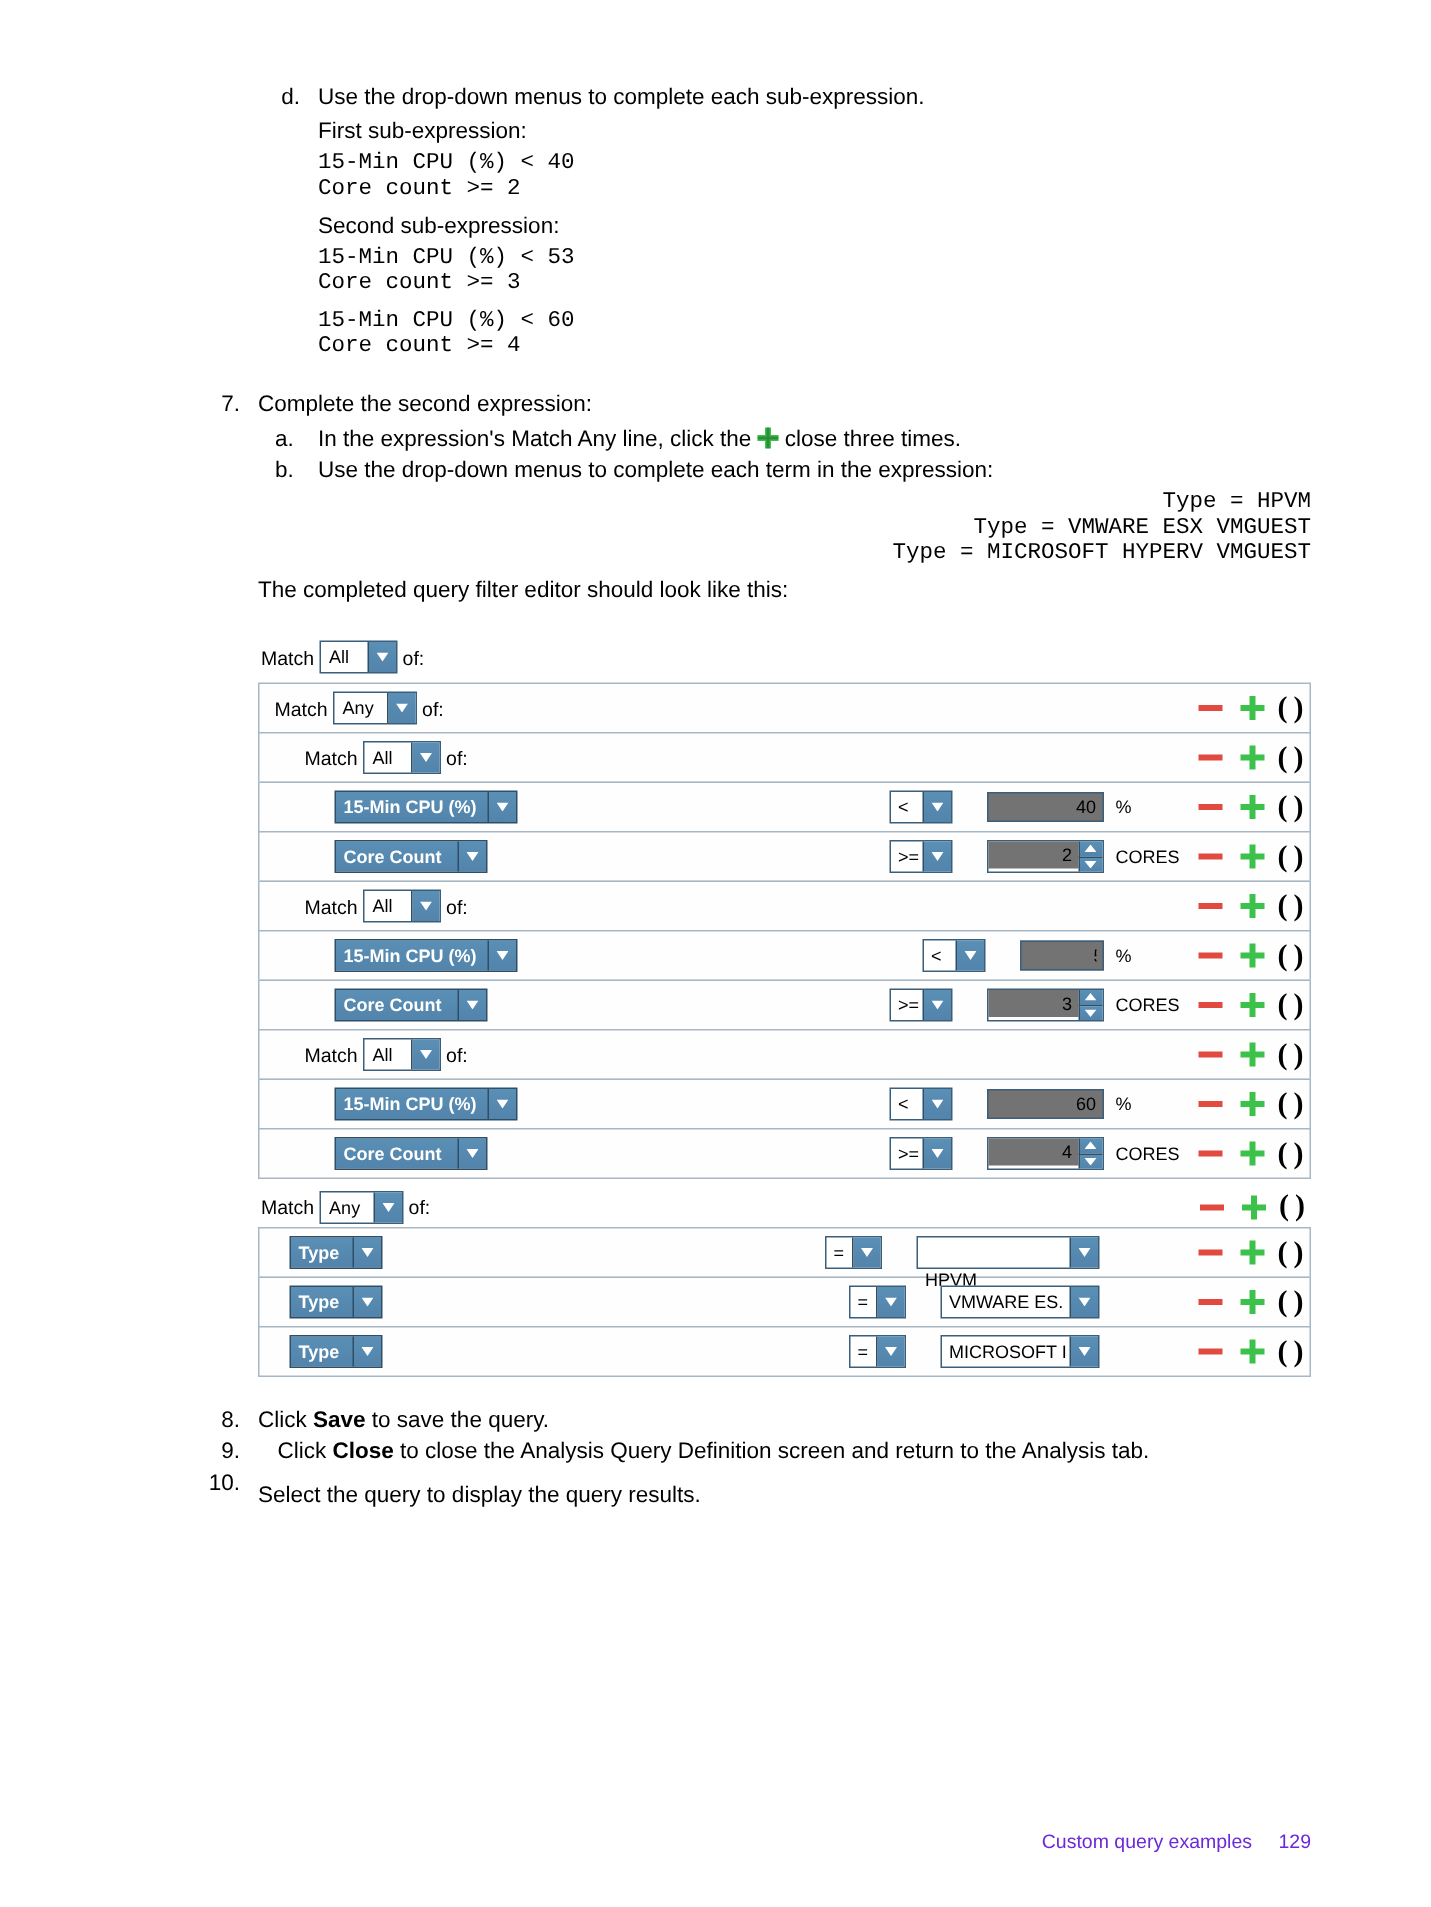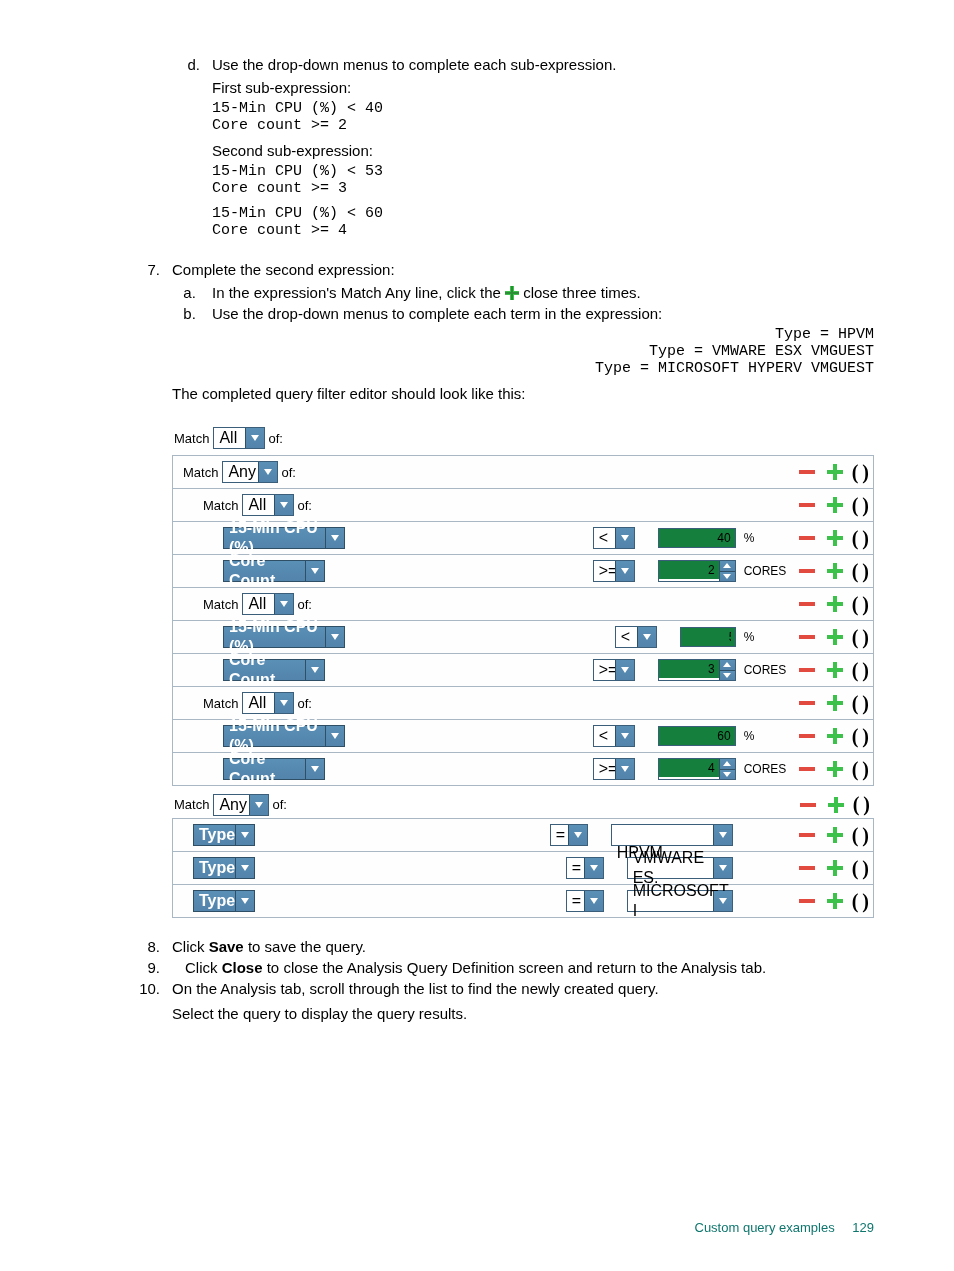--- a/index.html
+++ b/index.html
@@ -69,21 +69,21 @@
 .dd {
   display: inline-flex;
   align-items: center;
   border: 1px solid #3b5f7a;
   background: #fff;
   height: 20px;
   padding: 0 0 0 5px;
   margin: 0 3px 0 0;
 }
 .dd .txt {
-  font-size: 16px;
+  font-size: 12px;
   line-height: 20px;
   min-width: 0;
 }
 .dd.blue-btn .txt {
   color: #fff;
   font-weight: 600;
 }
 .dd.blue-btn {
   background: linear-gradient(#5a8fb6, #5384ab);
   border: 1px solid #2f4f66;
@@ -95,21 +95,21 @@
   align-items: center;
   justify-content: center;
   background: linear-gradient(#5a8fb6, #5384ab);
   border-left: 1px solid #2f4f66;
 }
 .dd-arrow svg { display: block; }
 .grow { flex: 1 1 auto; }
 .val-input {
   height: 20px;
   border: 1px solid #3b5f7a;
-  background: #15803d;
+  background: #737373;
   font-size: 12px;
   padding: 0 4px;
   text-align: right;
   box-sizing: border-box;
 }
 .spin {
   display: inline-flex;
   align-items: stretch;
   height: 20px;
   border: 1px solid #3b5f7a;
@@ -157,21 +157,21 @@
   font-size: 20px;
   font-weight: bold;
   color: #000;
   font-family: Georgia, serif;
 }
 .footer {
   position: absolute;
   right: 80px;
   bottom: 36px;
   font-size: 13px;
-  color: #0f766e;
+  color: #6d28d9;
 }
 .footer .pn { margin-left: 14px; }
 </style>
 </head>
 <body>
 
 <div class="page">
 
   <div style="margin-left:50px;">
     <div style="display:flex;">
@@ -766,21 +766,20 @@
   </div>
   <div style="display:flex;margin-top:4px;">
     <div style="width:50px;text-align:right;padding-right:12px;">9.</div>
     <div style="flex:1;margin-left:13px;">
       <span>Click </span><b>Close</b><span> to close the Analysis Query Definition screen and return to the Analysis tab.</span>
     </div>
   </div>
   <div style="display:flex;margin-top:4px;">
     <div style="width:50px;text-align:right;padding-right:12px;">10.</div>
     <div style="flex:1;">
-      <div>On the Analysis tab, scroll through the list to find the newly created query.</div>
       <div style="margin-top:8px;">Select the query to display the query results.</div>
     </div>
   </div>
 
   <div class="footer">
     <span>Custom query examples</span>
     <span class="pn">129</span>
   </div>
 </div>
 

